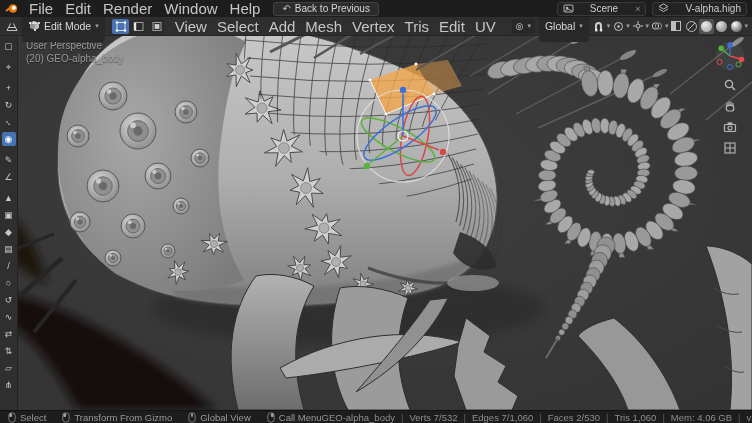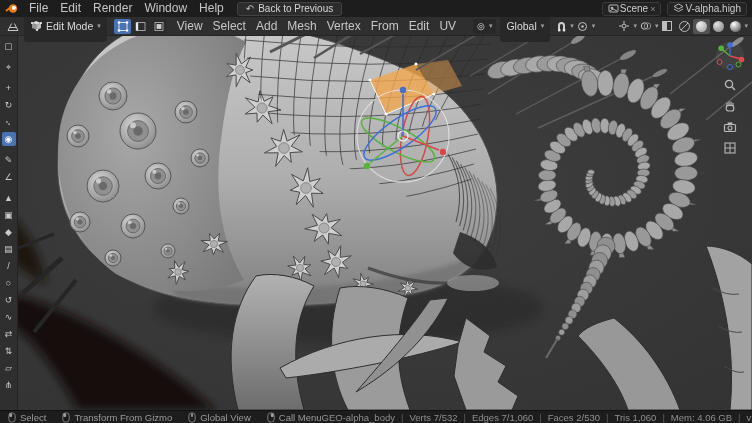--- a/index.html
+++ b/index.html
@@ -4,26 +4,26 @@
 <style>
   *{box-sizing:border-box;margin:0;padding:0}
   html,body{width:752px;height:423px;overflow:hidden;background:#111;
     font-family:"Liberation Sans",sans-serif;-webkit-user-select:none;user-select:none}
   .app{position:relative;width:752px;height:423px;background:#3a3a3a;font-size:11px;color:#cfcfcf}
 
   
   .topbar{position:absolute;left:0;top:0;right:0;height:17px;background:#1d1d1d;
     display:flex;align-items:center;padding:0 5px;gap:1px;z-index:6}
   .menus{display:flex;align-items:center}
-  .menu-item{padding:0 6px;line-height:17px;color:#c6c6c6;font-size:12px;border-radius:3px;white-space:nowrap}
+  .menu-item{padding:0 6px;line-height:17px;color:#c6c6c6;font-size:15px;border-radius:3px;white-space:nowrap}
   .logo{width:14px;height:11px;display:inline-flex;margin-right:3px}
   .backbtn{display:flex;align-items:center;gap:4px;background:#2c2c2c;border:1px solid #424242;
     border-radius:3px;height:14px;padding:0 8px;margin-left:6px;font-size:10px;color:#d6d6d6;white-space:nowrap}
   .flex1{flex:1}
-  .idwidget{display:flex;align-items:center;gap:1px;background:#232323;border:1px solid #3a3a3a;
+  .idwidget{display:flex;align-items:center;gap:16px;background:#232323;border:1px solid #3a3a3a;
     border-radius:3px;height:14px;padding:0 5px;font-size:10px;color:#cdcdcd;margin-left:5px;white-space:nowrap}
   .xbtn{color:#8d8d8d;font-size:9px;margin-left:1px}
 
   
   .vheader{position:absolute;left:0;top:17px;right:0;height:19px;background:#2f2f2f;
     border-bottom:1px solid #242424;display:flex;align-items:center;padding:0 4px;font-size:10.5px;z-index:5}
   .vheader .menu-item{line-height:19px;padding:0 5px}
   .dropdown{display:flex;align-items:center;gap:4px;background:#282828;border-radius:3px;height:15px;
     padding:16px 6px;margin:0 2px;color:#dadada;white-space:nowrap}
   .caret{font-size:7px;color:#9f9f9f}
@@ -153,21 +153,21 @@
             <rect x="4.6" y="3.1" width="4.8" height="4.8" fill="#cfcfcf"></rect>
           </svg>
       </span>
     </div>
     <div id="vmenus" class="menus">
         <span class="menu-item">View</span>
         <span class="menu-item">Select</span>
         <span class="menu-item">Add</span>
         <span class="menu-item">Mesh</span>
         <span class="menu-item">Vertex</span>
-        <span class="menu-item">From</span>
+        <span class="menu-item">Tris</span>
         <span class="menu-item">Edit</span>
         <span class="menu-item">UV</span>
       </div>
     <div class="gap"></div>
     <div class="dropdown" style="padding:0 4px">
       <span style="font-size:9px">◎</span>
       <span class="caret">▾</span>
     </div>
     <div class="dropdown">
       <span>Global</span>
@@ -576,20 +576,24 @@
 
       <g stroke="#565656">
         <line x1="252" y1="16" x2="300" y2="-8" stroke-width="3"></line>
         <line x1="296" y1="22" x2="354" y2="-14" stroke-width="2.5"></line>
         <line x1="342" y1="18" x2="404" y2="-16" stroke-width="2"></line>
         <line x1="398" y1="34" x2="470" y2="-8" stroke-width="1.6"></line>
         <line x1="452" y1="40" x2="530" y2="-6" stroke-width="1.4"></line>
       </g>
     </svg>
 
+    <div class="vp-overlay">
+      <div>User Perspective</div>
+      <div>(20) GEO-alpha_body</div>
+    </div>
 
     <div class="navcol">
       <svg width="30" height="30" viewBox="0 0 30 30">
         <circle cx="15" cy="15" r="14" fill="#ffffff" opacity="0.06"></circle>
         <line x1="15" y1="15" x2="26" y2="18" stroke="#e5484d" stroke-width="1.3"></line>
         <circle cx="26.5" cy="18.5" r="2.8" fill="#e5484d"></circle>
         <line x1="15" y1="15" x2="7" y2="8" stroke="#54b33a" stroke-width="1.3"></line>
         <circle cx="6.2" cy="7.2" r="2.8" fill="#54b33a"></circle>
         <line x1="15" y1="15" x2="15" y2="4.5" stroke="#3d6fd9" stroke-width="1.3"></line>
         <circle cx="15" cy="4" r="2.8" fill="#3d6fd9"></circle>

